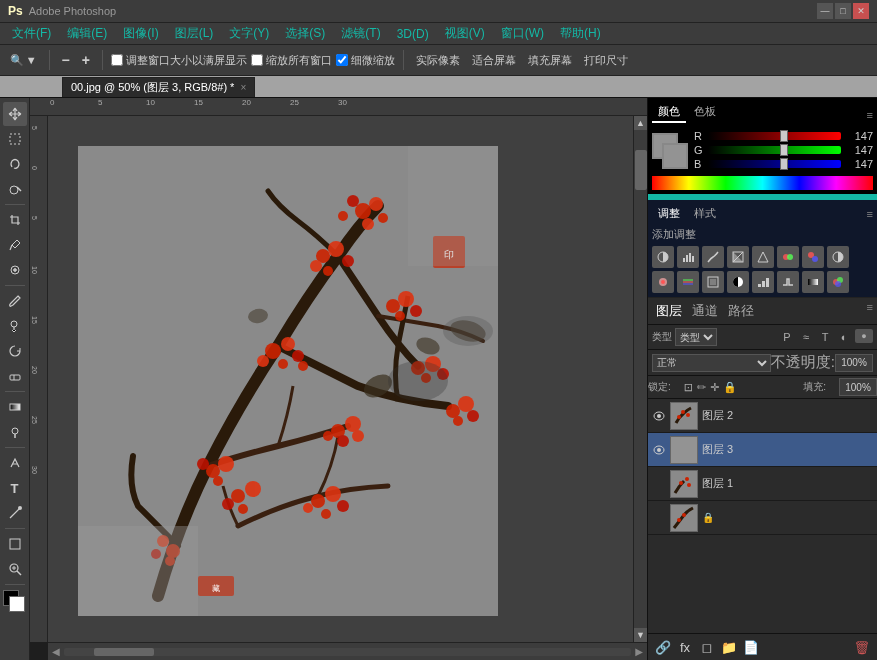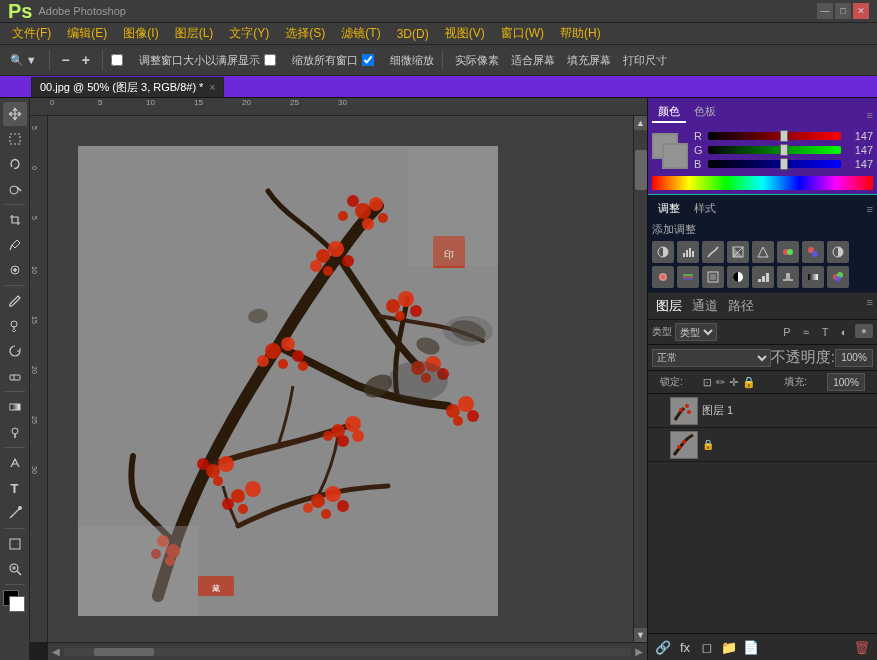--- a/index.html
+++ b/index.html
@@ -5,31 +5,31 @@
     * { margin: 0; padding: 0; box-sizing: border-box; }
     body { width: 877px; height: 660px; background: #2b2b2b; font-family: 'Microsoft YaHei', Arial, sans-serif; font-size: 12px; color: #ccc; overflow: hidden; }
 
     
     #titlebar { height: 22px; background: #3c3c3c; display: flex; align-items: center; padding: 0 8px; justify-content: space-between; }
     #titlebar .win-controls { display: flex; gap: 2px; }
     #titlebar .win-btn { width: 16px; height: 16px; background: #555; border: none; cursor: pointer; font-size: 9px; color: #ccc; display: flex; align-items: center; justify-content: center; }
 
     
     #menubar { height: 22px; background: #3c3c3c; display: flex; align-items: center; padding: 0 4px; border-top: 1px solid #222; }
-    #menubar span { padding: 0 8px; font-size: 12px; color: #eab308; cursor: pointer; height: 100%; display: flex; align-items: center; }
+    #menubar span { padding: 0 8px; font-size: 12px; color: #14b8a6; cursor: pointer; height: 100%; display: flex; align-items: center; }
 
     
     #toolbar { height: 32px; background: #3c3c3c; display: flex; align-items: center; padding: 0 6px; gap: 4px; border-top: 1px solid #222; border-bottom: 1px solid #222; }
     .toolbar-item { display: flex; align-items: center; gap: 2px; cursor: pointer; padding: 2px 4px; color: #ccc; font-size: 11px; }
     .toolbar-sep { width: 1px; height: 20px; background: #555; margin: 0 4px; }
-    .toolbar-checkbox { display: flex; align-items: center; gap: 16px; font-size: 11px; }
+    .toolbar-checkbox { display: flex; align-items: center; gap: 3px; font-size: 11px; }
     input[type=checkbox] { width: 12px; height: 12px; }
 
     
-    #tabbar { height: 22px; background: #6d28d9; display: flex; align-items: flex-end; padding-left: 31px; border-bottom: 1px solid #111; }
+    #tabbar { height: 22px; background: #a3a3a3; display: flex; align-items: flex-end; padding-left: 62px; border-bottom: 1px solid #111; }
     .tab { height: 20px; background: #3c3c3c; border: 1px solid #222; border-bottom: none; padding: 0 8px; display: flex; align-items: center; font-size: 11px; color: #aaa; cursor: pointer; gap: 6px; }
     .tab.active { background: #2b2b2b; color: #fff; }
     .tab-close { font-size: 10px; color: #888; }
 
     
     #main { display: flex; height: calc(660px - 22px - 22px - 32px - 22px); }
 
     
     #left-toolbar { width: 30px; background: #3c3c3c; border-right: 1px solid #222; display: flex; flex-direction: column; align-items: center; padding-top: 4px; gap: 1px; }
     .tool-btn { width: 24px; height: 24px; display: flex; align-items: center; justify-content: center; cursor: pointer; color: #ccc; font-size: 13px; border-radius: 2px; }
@@ -44,21 +44,21 @@
     #canvas-scroll-h { position: absolute; bottom: 0; left: 18px; right: 0; height: 18px; background: #3c3c3c; border-top: 1px solid #222; display: flex; align-items: center; padding: 0 4px; font-size: 10px; color: #888; }
     .canvas-doc { position: absolute; top: 30px; left: 30px; width: 420px; height: 470px; background: #888; }
 
     
     .ruler-tick { position: absolute; color: #aaa; font-size: 8px; }
 
     
     #right-panel { width: 230px; background: #2b2b2b; border-left: 1px solid #111; display: flex; flex-direction: column; }
 
     
-    #color-panel { background: #4c1d95; border-bottom: 1px solid #14b8a6; padding: 4px; }
+    #color-panel { background: #000000; border-bottom: 6px solid #14b8a6; padding: 4px; }
     .panel-tabs { display: flex; gap: 2px; margin-bottom: 4px; }
     .panel-tab { font-size: 11px; color: #aaa; cursor: pointer; padding: 2px 6px; }
     .panel-tab.active { color: #fff; border-bottom: 2px solid #fff; }
     .color-swatch-row { display: flex; align-items: center; gap: 6px; margin-bottom: 4px; }
     .color-sliders { flex: 1; }
     .color-slider-row { display: flex; align-items: center; gap: 4px; margin-bottom: 2px; font-size: 11px; }
     .color-slider-row label { width: 10px; }
     .color-slider { flex: 1; height: 8px; -webkit-appearance: none; appearance: none; border-radius: 2px; cursor: pointer; }
     .slider-r { background: linear-gradient(to right, #000, #f00); }
     .slider-g { background: linear-gradient(to right, #000, #0f0); }
@@ -82,21 +82,21 @@
     .layers-tab { font-size: 13px; color: #aaa; cursor: pointer; padding: 1px 4px; }
     .layers-tab.active { color: #fff; }
     .layers-filter { display: flex; align-items: center; gap: 3px; padding: 3px 4px; border-bottom: 1px solid #111; }
     .filter-select { background: #3c3c3c; border: 1px solid #555; color: #ccc; font-size: 10px; height: 18px; }
     .filter-icons { display: flex; gap: 3px; margin-left: auto; }
     .filter-icon { font-size: 11px; color: #aaa; cursor: pointer; width: 16px; height: 16px; display: flex; align-items: center; justify-content: center; }
     .blend-row { display: flex; align-items: center; padding: 3px 4px; border-bottom: 1px solid #111; }
     .blend-select { background: #3c3c3c; border: 1px solid #555; color: #ccc; font-size: 10px; height: 18px; flex: 1; }
     .blend-label { font-size: 15px; color: #aaa; }
     .blend-val { width: 38px; background: #3c3c3c; border: 1px solid #555; color: #ccc; font-size: 10px; height: 18px; text-align: center; }
-    .lock-row { display: flex; align-items: center; gap: 20px; padding: 2px 12px; border-bottom: 1px solid #111; font-size: 10px; color: #aaa; }
+    .lock-row { display: flex; align-items: center; gap: 13px; padding: 2px 0; border-bottom: 1px solid #111; font-size: 10px; color: #aaa; }
     .lock-icons { display: flex; gap: 4px; }
     .lock-icon { cursor: pointer; font-size: 11px; }
     .fill-label { margin-left: auto; }
     .fill-val { width: 38px; background: #3c3c3c; border: 1px solid #555; color: #ccc; font-size: 10px; height: 18px; text-align: center; }
 
     
     .layer-row { display: flex; align-items: center; gap: 4px; padding: 2px 4px; height: 34px; border-bottom: 1px solid #1a1a1a; cursor: pointer; }
     .layer-row.active { background: #3d5a8a; }
     .layer-eye { width: 14px; height: 14px; display: flex; align-items: center; justify-content: center; font-size: 11px; cursor: pointer; flex-shrink: 0; }
     .layer-thumb { width: 28px; height: 28px; background: #555; border: 1px solid #666; flex-shrink: 0; display: flex; align-items: center; justify-content: center; overflow: hidden; }
@@ -107,21 +107,21 @@
     .scroll-stub { position: absolute; right: 0; top: 18px; width: 14px; bottom: 18px; background: #3c3c3c; border-left: 1px solid #222; display: flex; flex-direction: column; }
     .scroll-btn { height: 14px; background: #555; display: flex; align-items: center; justify-content: center; font-size: 9px; color: #ccc; cursor: pointer; }
     .scroll-track { flex: 1; background: #3c3c3c; position: relative; }
     .scroll-thumb { width: 12px; height: 40px; background: #666; position: absolute; top: 20px; left: 1px; border-radius: 2px; }
   </style>
 </head>
 <body>
 
 <div id="titlebar">
   <div style="display:flex;align-items:center;gap:6px;">
-    <span style="font-size:20px;font-weight:bold;color:#bef264;">Ps</span>
+    <span style="font-size:12px;font-weight:bold;color:#fef9c3;">Ps</span>
     <span style="font-size:11px;color:#999;">Adobe Photoshop</span>
   </div>
   <div class="win-controls">
     <button class="win-btn">—</button>
     <button class="win-btn">□</button>
     <button class="win-btn" style="background:#c75050;">✕</button>
   </div>
 </div>
 
 <div id="menubar">
@@ -670,21 +670,50 @@
         <div class="lock-icons">
           <span class="lock-icon">⊡</span>
           <span class="lock-icon">✏</span>
           <span class="lock-icon">✛</span>
           <span class="lock-icon">🔒</span>
         </div>
         <span class="fill-label">填充:</span>
         <input type="text" class="fill-val" value="100%" style="">
       </div>
 
-
+      <div class="layer-row">
+        <div class="layer-eye">
+          <svg width="12" height="10" viewBox="0 0 12 10">
+              <ellipse cx="6" cy="5" rx="5" ry="4" fill="none" stroke="#ccc" stroke-width="1"></ellipse>
+              <circle cx="6" cy="5" r="2" fill="#ccc"></circle>
+            </svg>
+        </div>
+        <div class="layer-thumb">
+          <svg width="26" height="26" viewBox="0 0 26 26">
+            <rect width="26" height="26" fill="#8a8a8a"></rect>
+            <path d="M5 20 Q8 14 13 10 Q16 7 20 5" stroke="#2a1a0a" stroke-width="3" fill="none"></path>
+            <circle cx="12" cy="9" r="2" fill="#cc2200"></circle>
+            <circle cx="17" cy="12" r="2" fill="#cc2200"></circle>
+            <circle cx="8" cy="14" r="2" fill="#cc2200"></circle>
+          </svg>
+        </div>
+        <span class="layer-name">图层 2</span>
+      </div>
+
+      <div class="layer-row active">
+        <div class="layer-eye">
+          <svg width="12" height="10" viewBox="0 0 12 10">
+              <ellipse cx="6" cy="5" rx="5" ry="4" fill="none" stroke="#ccc" stroke-width="1"></ellipse>
+              <circle cx="6" cy="5" r="2" fill="#ccc"></circle>
+            </svg>
+        </div>
+        <div class="layer-thumb" style="background:#939393;">
+        </div>
+        <span class="layer-name">图层 3</span>
+      </div>
 
       <div class="layer-row">
         <div class="layer-eye">
           
         </div>
         <div class="layer-thumb">
           <svg width="26" height="26" viewBox="0 0 26 26">
             <rect width="26" height="26" fill="#8a8a8a"></rect>
             <path d="M4 22 Q8 15 13 10" stroke="#2a1a0a" stroke-width="3" fill="none"></path>
             <circle cx="16" cy="8" r="2" fill="#cc2200"></circle>

